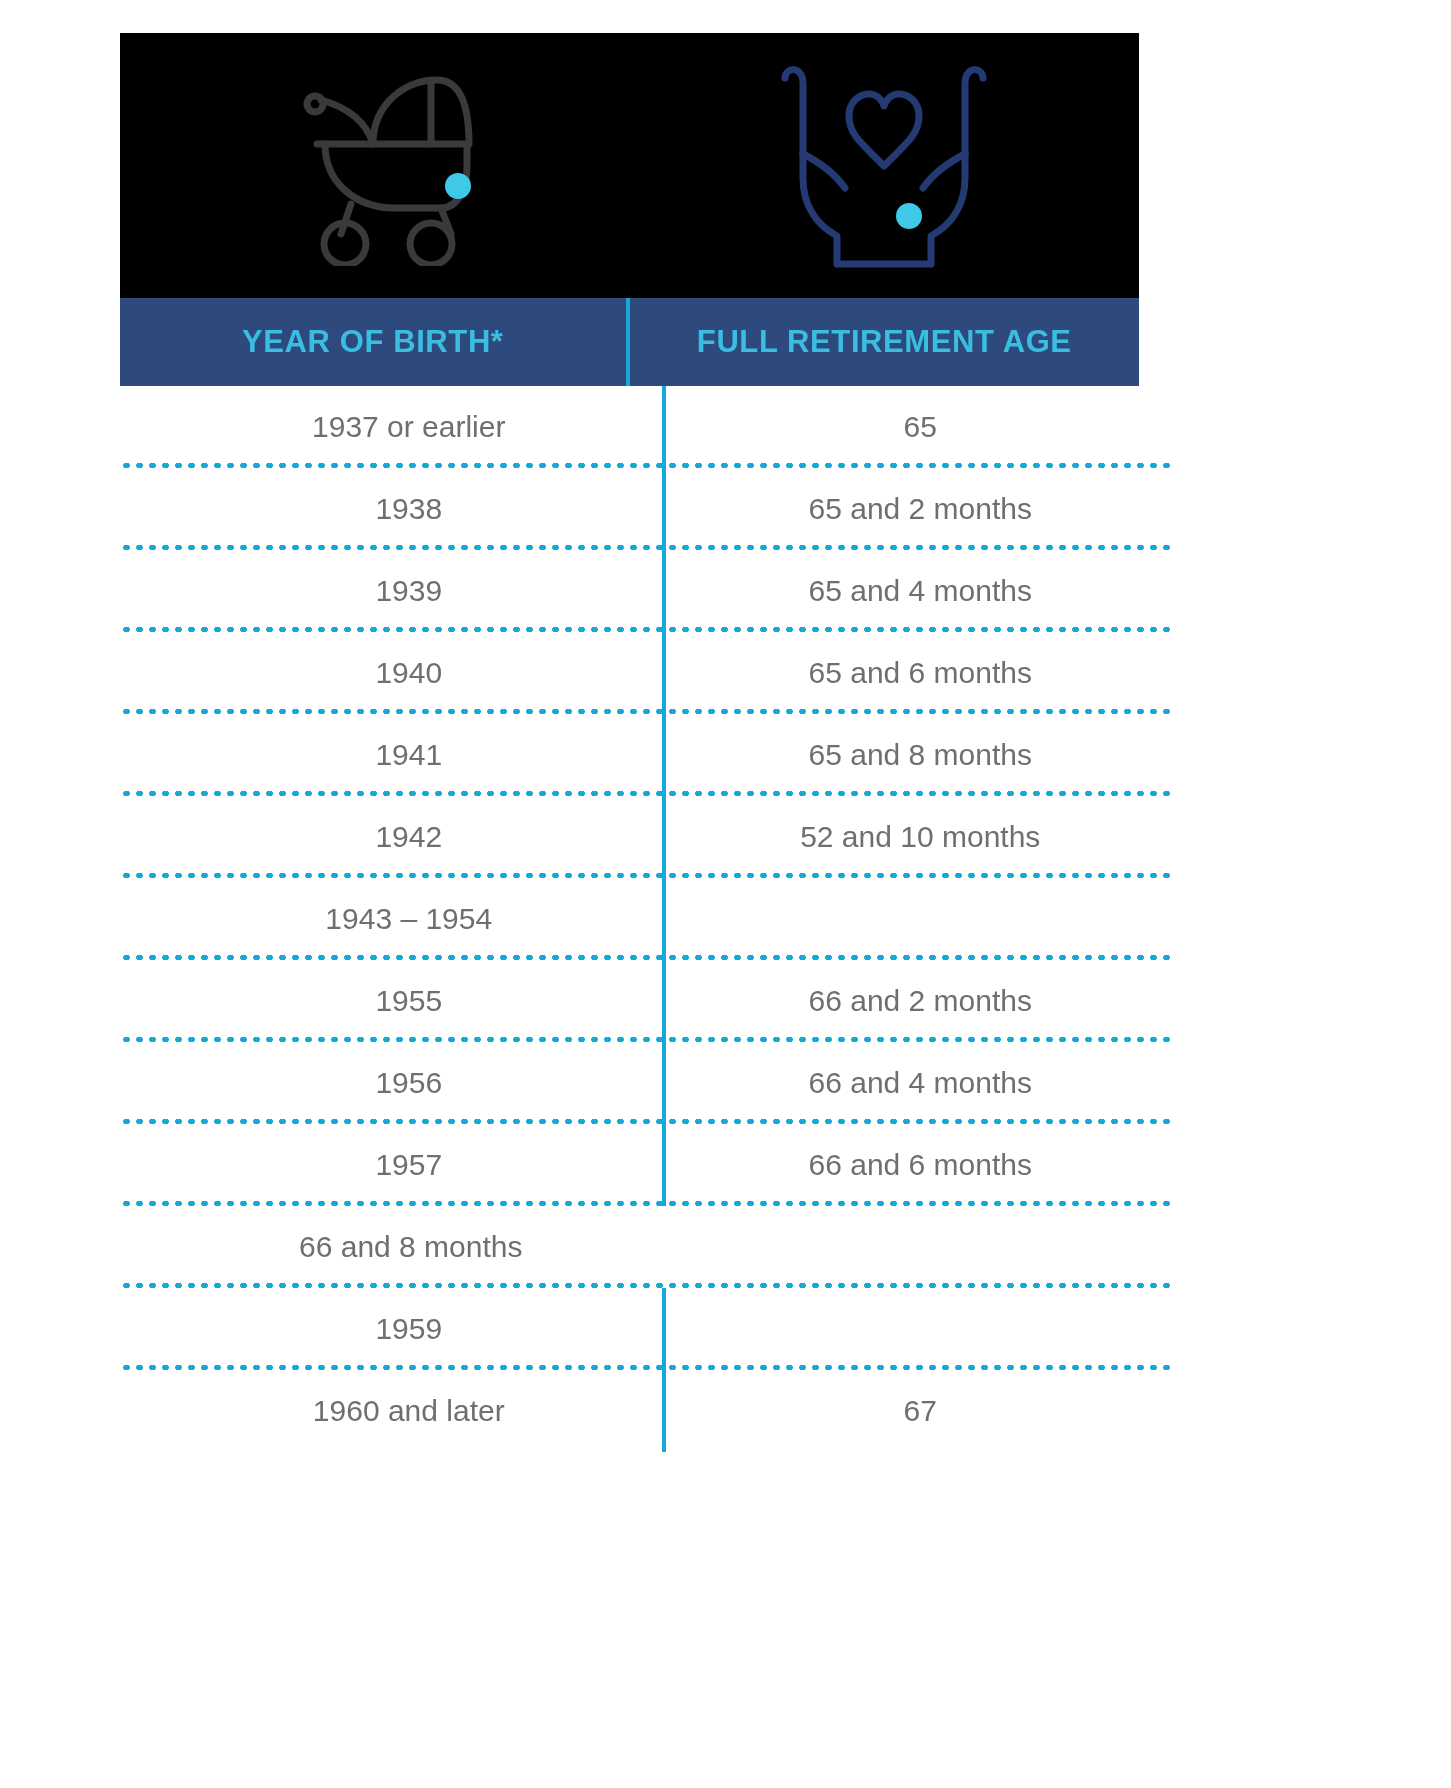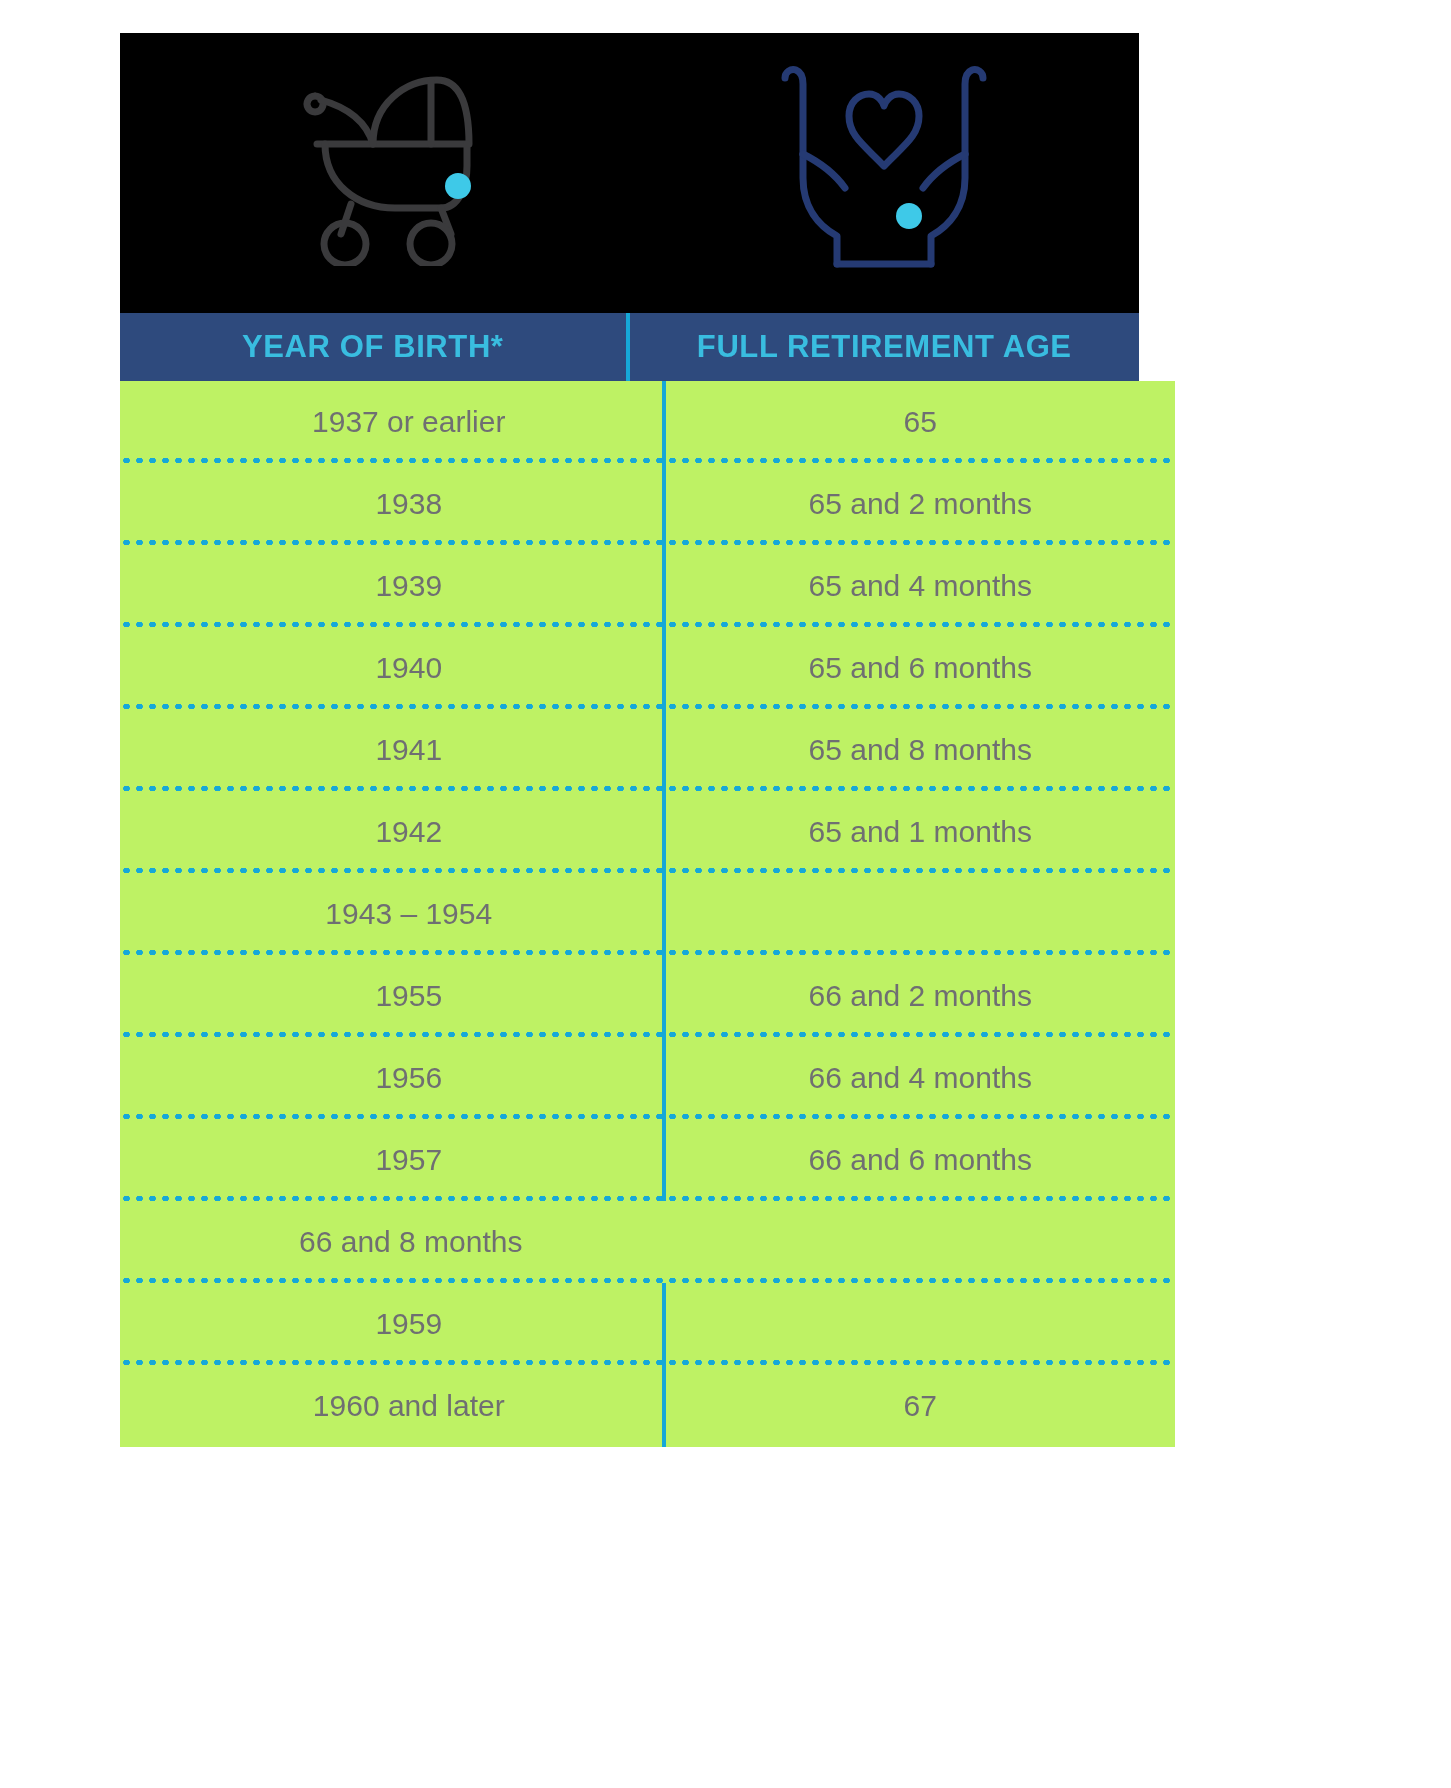--- a/index.html
+++ b/index.html
@@ -40,43 +40,42 @@
     display: flex;
     align-items: center;
     justify-content: center;
   }
   .icon-cell svg { display: block; }
 
   
   .head-row {
     display: flex;
     width: 100%;
-    height: 68px;
+    height: 88px;
     background: #2e4a7d;
-    margin-top: 15px;
   }
   .head-cell {
     flex: 0 0 50%;
     display: flex;
     align-items: center;
     justify-content: center;
     color: #39bde0;
     font-size: 31px;
     font-weight: bold;
     letter-spacing: 0.6px;
     box-sizing: border-box;
   }
   .head-cell.left { border-right: 4px solid #16a8d8; }
 
   
   .data-row {
     display: flex;
     width: 100%;
     height: 82px;
-    background: #bef264;
+    background: #ffffff;
     position: relative;
     padding-left: 36px;
   }
   .data-cell {
     flex: 0 0 50%;
     display: flex;
     align-items: center;
     justify-content: center;
     color: #6f6f72;
     font-size: 30px;
@@ -163,21 +162,21 @@
     <div class="data-row sep">
       <div class="data-cell left">1940</div>
       <div class="data-cell">65 and 6 months</div>
     </div>
     <div class="data-row sep">
       <div class="data-cell left">1941</div>
       <div class="data-cell">65 and 8 months</div>
     </div>
     <div class="data-row sep">
       <div class="data-cell left">1942</div>
-      <div class="data-cell">65 and 1 months</div>
+      <div class="data-cell">52 and 10 months</div>
     </div>
     <div class="data-row sep">
       <div class="data-cell left">1943 – 1954</div>
     </div>
     <div class="data-row sep">
       <div class="data-cell left">1955</div>
       <div class="data-cell">66 and 2 months</div>
     </div>
     <div class="data-row sep">
       <div class="data-cell left">1956</div>

